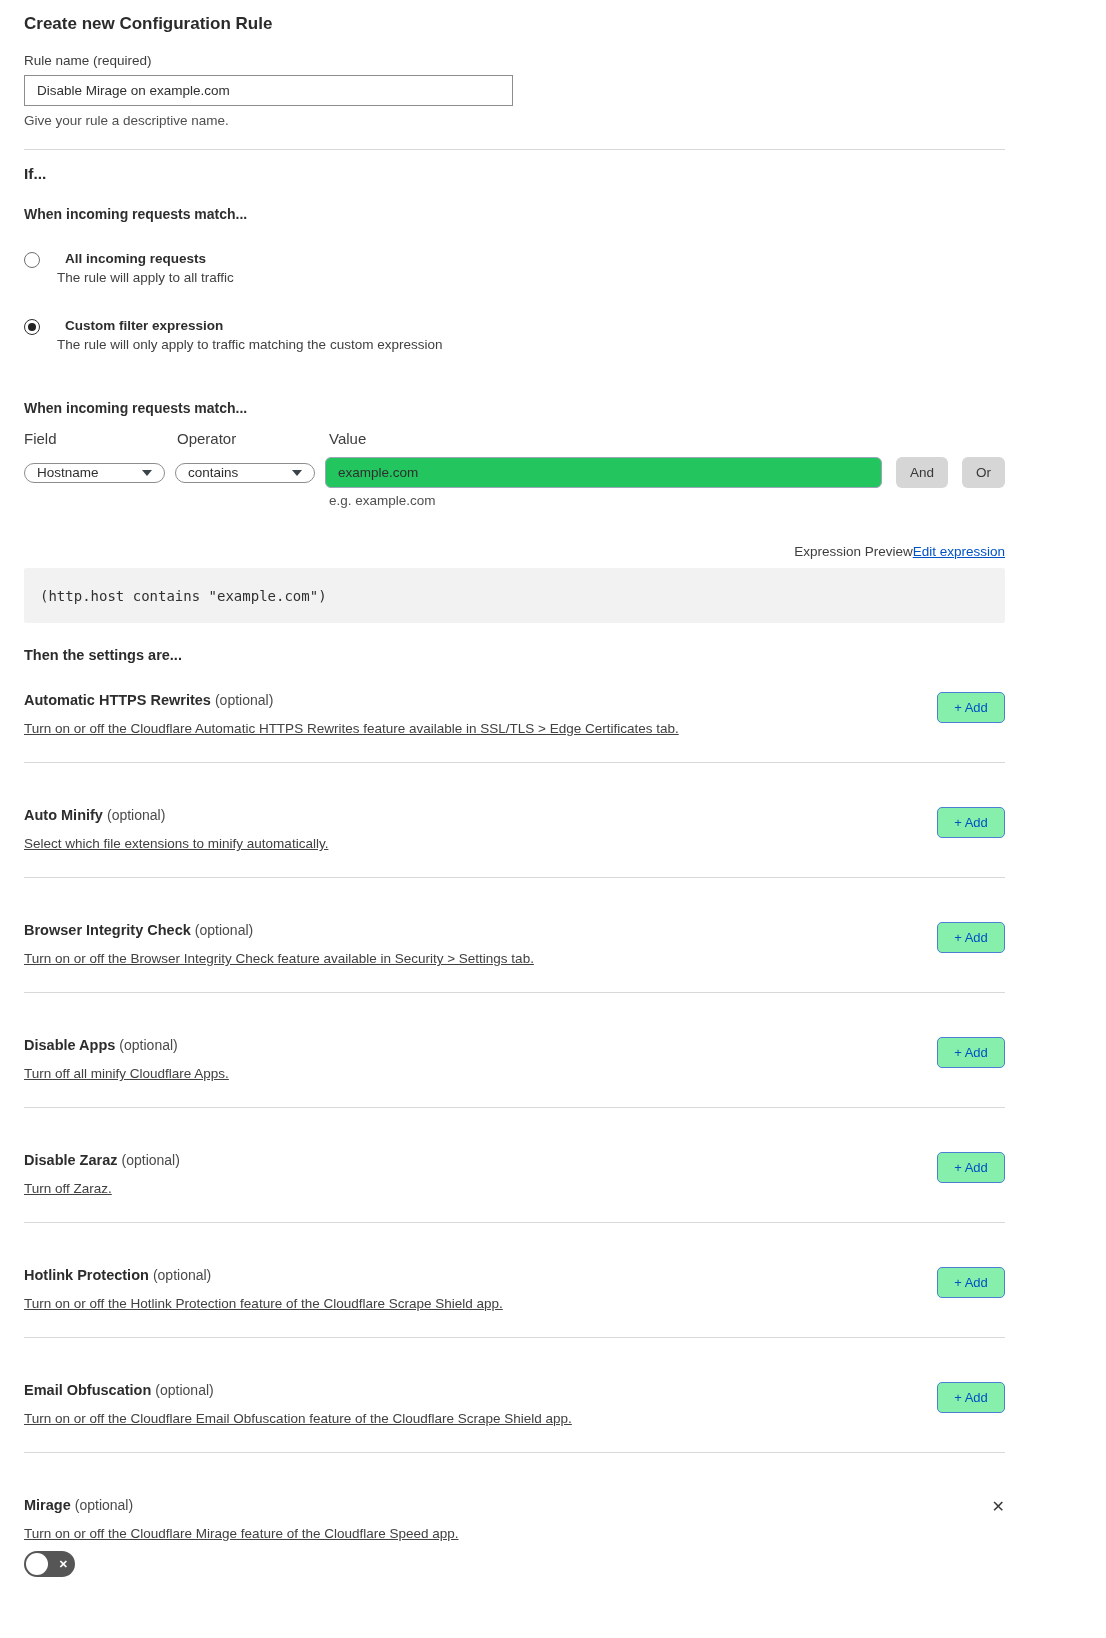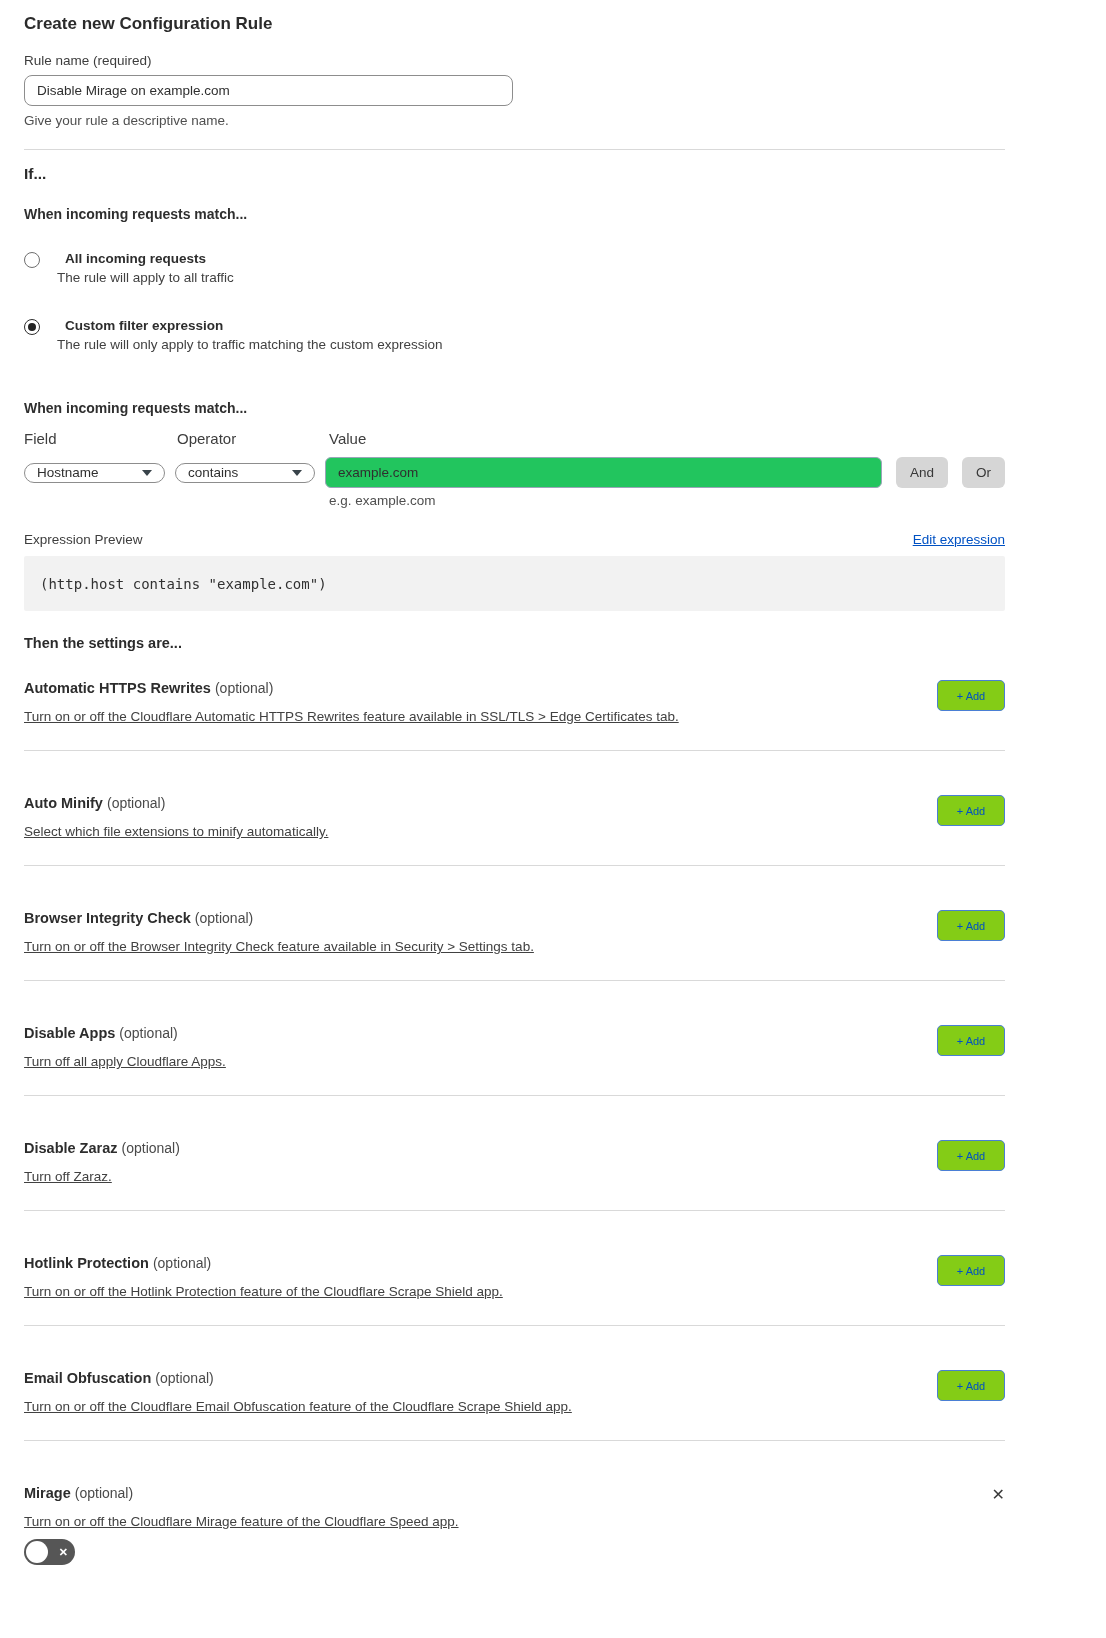--- a/index.html
+++ b/index.html
@@ -12,21 +12,21 @@
     height: 1638px;
     overflow: hidden;
   }
   .content { width: 981px; margin-left: 24px; }
 
   h1.page-title { font-size: 17px; font-weight: 700; margin-top: 14px; color: #2b2b2b; }
 
   .field-label { font-size: 13.5px; color: #3d3d3d; margin-top: 19px; }
   .rule-name-input {
     margin-top: 7px; width: 489px; height: 31px;
-    border: 1px solid #8d8d8d; border-radius: 8px;
+    border: 1px solid #8d8d8d; border-radius: 0;
     padding: 0 12px; font-size: 13.5px; color: #2f2f2f;
     font-family: "Liberation Sans", sans-serif; background: #fff; display: block;
   }
   .helper { font-size: 13.5px; color: #4f4f4f; margin-top: 7px; }
 
   hr.divider { border: none; border-top: 1px solid #d9d9d9; margin-top: 21px; }
 
   h2.if-heading { font-size: 15.5px; font-weight: 700; margin-top: 15px; color: #2b2b2b; }
   h3.match-heading { font-size: 14px; font-weight: 700; margin-top: 23px; color: #2f2f2f; }
 
@@ -67,21 +67,21 @@
     font-family: "Liberation Sans", sans-serif; margin-right: 14px;
   }
   .gray-btn {
     height: 31px; border: none; border-radius: 6px; background: #d6d6d6;
     color: #383838; font-size: 13.5px; font-family: "Liberation Sans", sans-serif;
     cursor: pointer; padding: 0 14px;
   }
   .gray-btn + .gray-btn { margin-left: 14px; }
   .eg-helper { font-size: 13.5px; color: #4f4f4f; margin-top: 5px; margin-left: 305px; }
 
-  .expression-row { display: flex; justify-content: space-between; align-items: baseline; margin-top: 24px; }
+  .expression-row { display: flex; justify-content: flex-end; align-items: baseline; margin-top: 36px; }
   .expression-label { font-size: 13.5px; color: #3d3d3d; }
   .edit-link { font-size: 13.5px; color: #0051c3; text-decoration: underline; cursor: pointer; }
   .code-block {
     margin-top: 9px; height: 55px; background: #f2f2f2; border-radius: 2px;
     display: flex; align-items: center; padding: 0 16px;
   }
   .code-text { font-family: "DejaVu Sans Mono", monospace; font-size: 14px; color: #313131; }
 
   h3.settings-heading { font-size: 14.5px; font-weight: 700; margin-top: 24px; color: #2b2b2b; }
 
@@ -89,22 +89,22 @@
     display: flex; justify-content: space-between; align-items: flex-start;
     padding: 44px 0 26px; border-bottom: 1px solid #d9d9d9;
   }
   .setting.first { padding-top: 29px; }
   .setting.last { border-bottom: none; }
   .setting-title-line { font-size: 14.5px; }
   .st-name { font-weight: 700; color: #2d2d2d; }
   .st-opt { font-weight: 400; color: #4a4a4a; font-size: 14px; text-align: center; }
   .setting-desc { font-size: 13.5px; color: #414141; margin-top: 13px; text-decoration: underline; }
   .add-btn {
-    width: 68px; height: 31px; background: #84cc16; border: 1px solid #4a7fd4;
-    border-radius: 5px; color: #0051c3; font-size: 11px;
+    width: 68px; height: 31px; background: #86efac; border: 1px solid #4a7fd4;
+    border-radius: 5px; color: #0051c3; font-size: 13px;
     font-family: "Liberation Sans", sans-serif; cursor: pointer; flex: 0 0 auto;
   }
   .close-x { font-size: 16px; color: #3a3a3a; cursor: pointer; line-height: 1; margin-top: 2px; }
 
   .toggle {
     margin-top: 10px; width: 51px; height: 26px; border-radius: 13px;
     background: #565656; position: relative; cursor: pointer; display: inline-block;
   }
   .toggle .knob {
     position: absolute; left: 2px; top: 2px; width: 22px; height: 22px;
@@ -213,21 +213,21 @@
     </div>
     <button class="add-btn">+ Add</button>
   </div>
 
   <div class="setting">
     <div class="setting-text">
       <div class="setting-title-line">
         <span class="st-name">Disable Apps</span>
         <span class="st-opt">(optional)</span>
       </div>
-      <div class="setting-desc">Turn off all apply Cloudflare Apps.</div>
+      <div class="setting-desc">Turn off all minify Cloudflare Apps.</div>
     </div>
     <button class="add-btn">+ Add</button>
   </div>
 
   <div class="setting">
     <div class="setting-text">
       <div class="setting-title-line">
         <span class="st-name">Disable Zaraz</span>
         <span class="st-opt">(optional)</span>
       </div>

